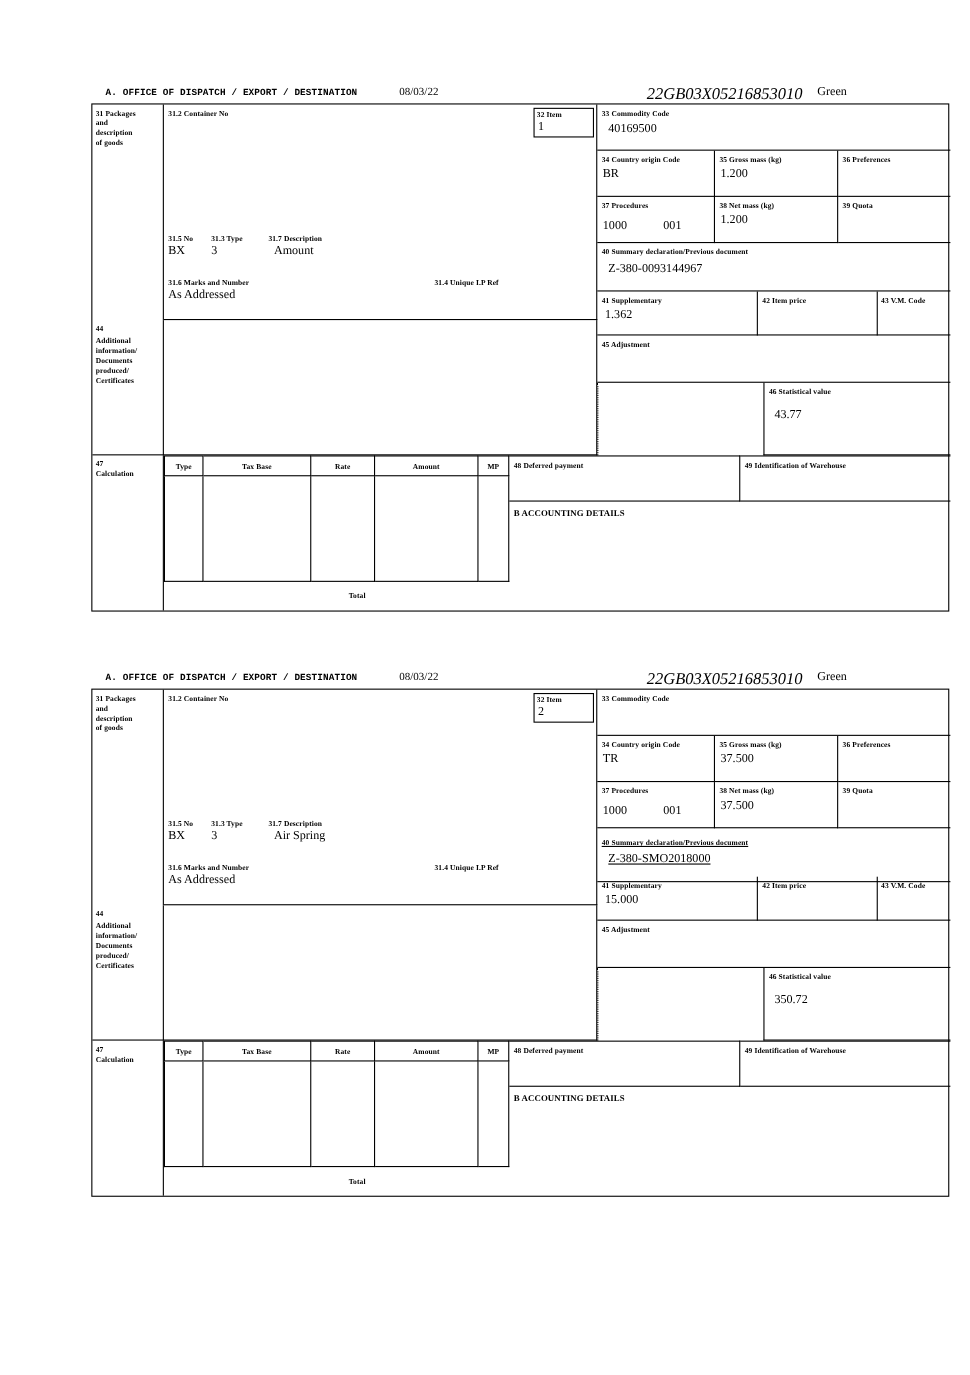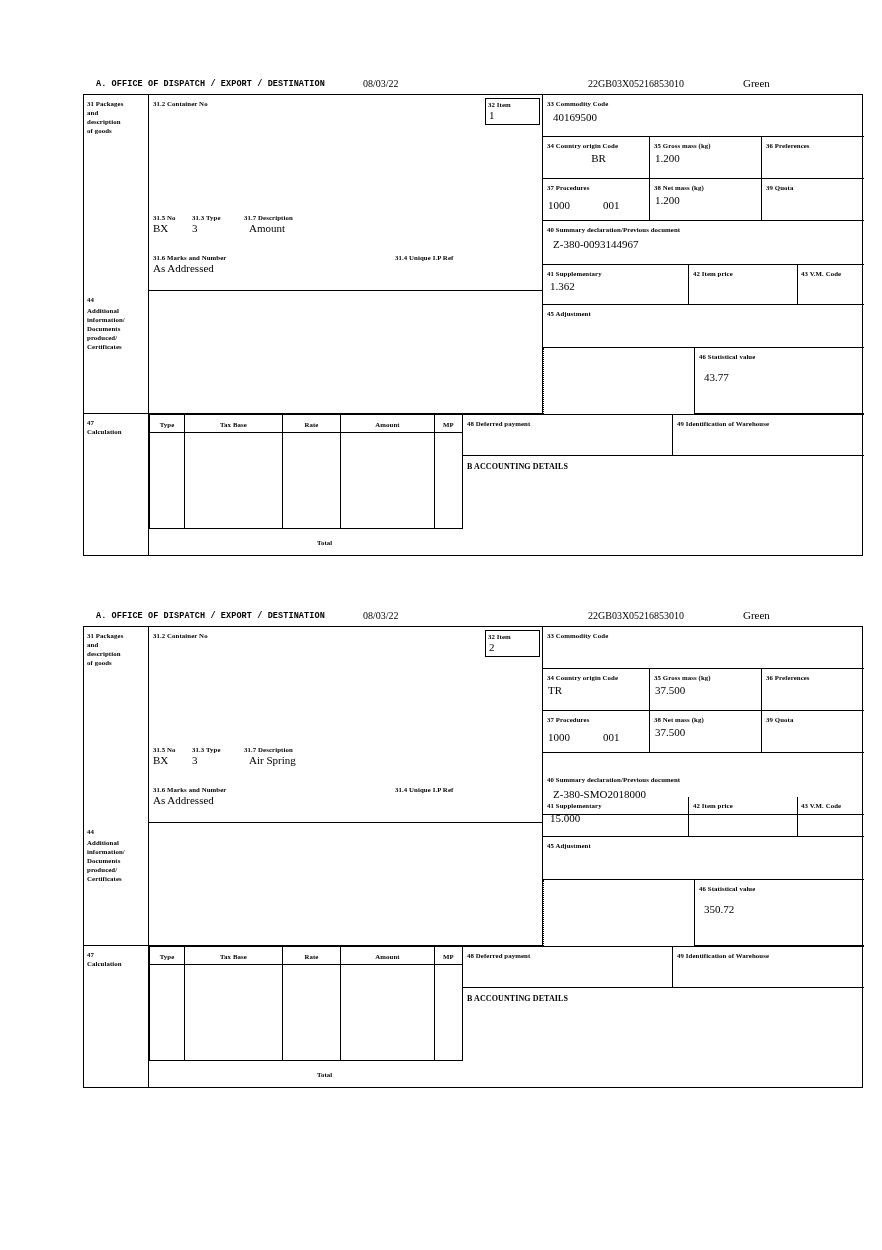--- a/index.html
+++ b/index.html
@@ -46,22 +46,23 @@
     left: 280px;
     top: 0px;
     font-size: 10px;
     font-weight: normal;
     font-family: "Liberation Serif", serif;
   }
   .hdr .hdr-mrn {
     position: absolute;
     left: 505px;
     top: 0px;
-    font-size: 10px;
+    font-size: 15px;
     font-weight: normal;
+    font-style: italic;
   }
   .hdr .hdr-lane {
     position: absolute;
     left: 660px;
     top: -1px;
     font-size: 11px;
     font-weight: normal;
   }
 
   .body-box {
@@ -156,21 +157,21 @@
         </div>
       </div>
 
       <div class="cell bb" style="left:459px;top:0;width:321px;height:42px;">
         <div class="lbl" style="padding:4px 0 0 4px;">33 Commodity Code</div>
         <div class="val" style="padding:3px 0 0 10px;">40169500</div>
       </div>
 
       <div class="cell bb br" style="left:459px;top:42px;width:107px;height:42px;">
         <div class="lbl" style="padding:4px 0 0 4px;">34 Country origin Code</div>
-        <div class="val" style="padding:2px 0 0 5px;text-align:center;">BR</div>
+        <div class="val" style="padding:2px 0 0 5px;">BR</div>
       </div>
       <div class="cell bb br" style="left:566px;top:42px;width:112px;height:42px;">
         <div class="lbl" style="padding:4px 0 0 4px;">35 Gross mass (kg)</div>
         <div class="val" style="padding:2px 0 0 5px;">1.200</div>
       </div>
       <div class="cell bb" style="left:678px;top:42px;width:102px;height:42px;">
         <div class="lbl" style="padding:4px 0 0 4px;">36 Preferences</div>
         <div class="val" style="padding:2px 0 0 5px;"></div>
       </div>
 
@@ -346,21 +347,21 @@
       </div>
       <div class="cell bb br" style="left:566px;top:84px;width:112px;height:42px;">
         <div class="lbl" style="padding:4px 0 0 4px;">38 Net mass (kg)</div>
         <div class="val" style="padding:2px 0 0 5px;">37.500</div>
       </div>
       <div class="cell bb" style="left:678px;top:84px;width:102px;height:42px;">
         <div class="lbl" style="padding:4px 0 0 4px;">39 Quota</div>
         <div class="val" style="padding:2px 0 0 5px;"></div>
       </div>
 
-      <div class="cell bb" style="left:459px;top:144px;width:321px;height:44px;">
+      <div class="cell bb" style="left:459px;top:131px;width:321px;height:44px;text-decoration:underline;">
         <div class="lbl" style="padding:4px 0 0 4px;">40 Summary declaration/Previous document</div>
         <div class="val" style="padding:4px 0 0 10px;">Z-380-SMO2018000</div>
       </div>
 
       <div class="cell bb br" style="left:459px;top:170px;width:146px;height:40px;">
         <div class="lbl" style="padding:4px 0 0 4px;">41 Supplementary</div>
         <div class="val" style="padding:2px 0 0 7px;">15.000</div>
       </div>
       <div class="cell bb br" style="left:605px;top:170px;width:109px;height:40px;">
         <div class="lbl" style="padding:4px 0 0 4px;">42 Item price</div>

